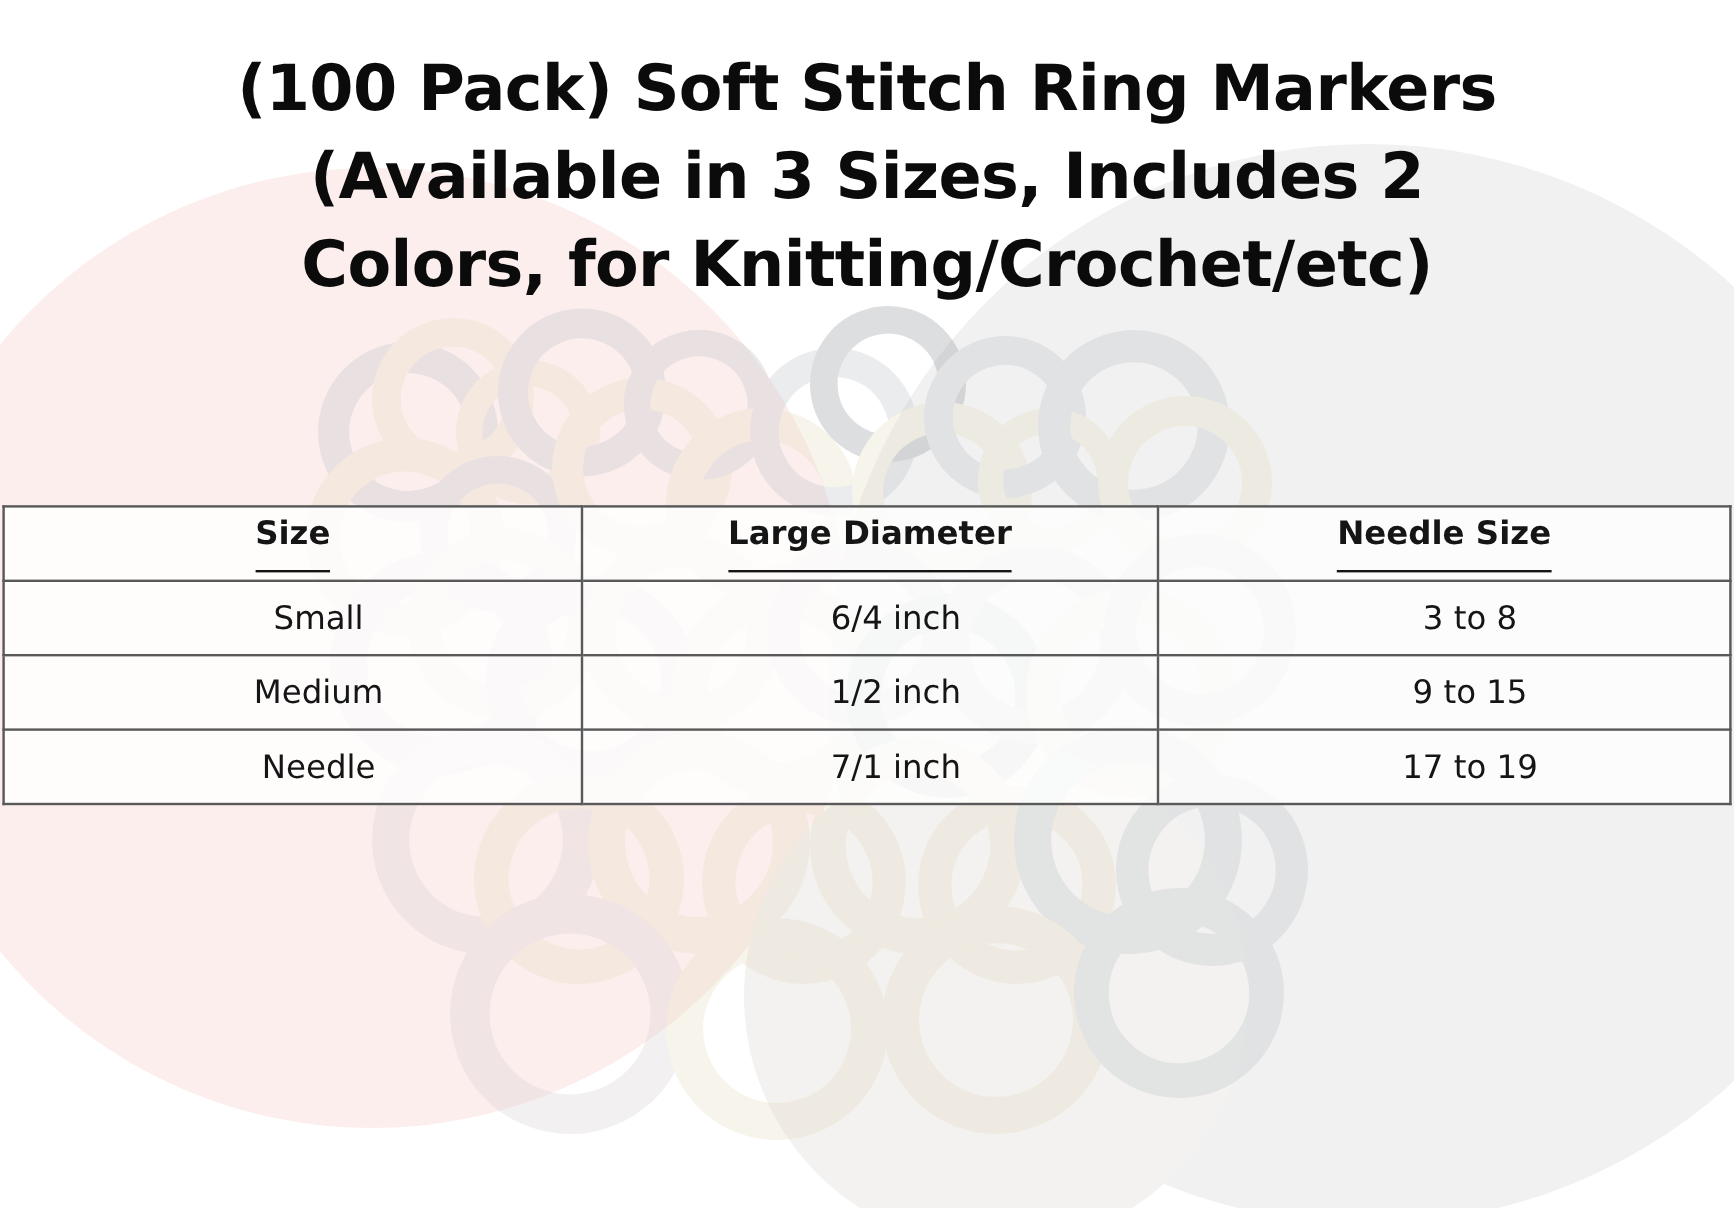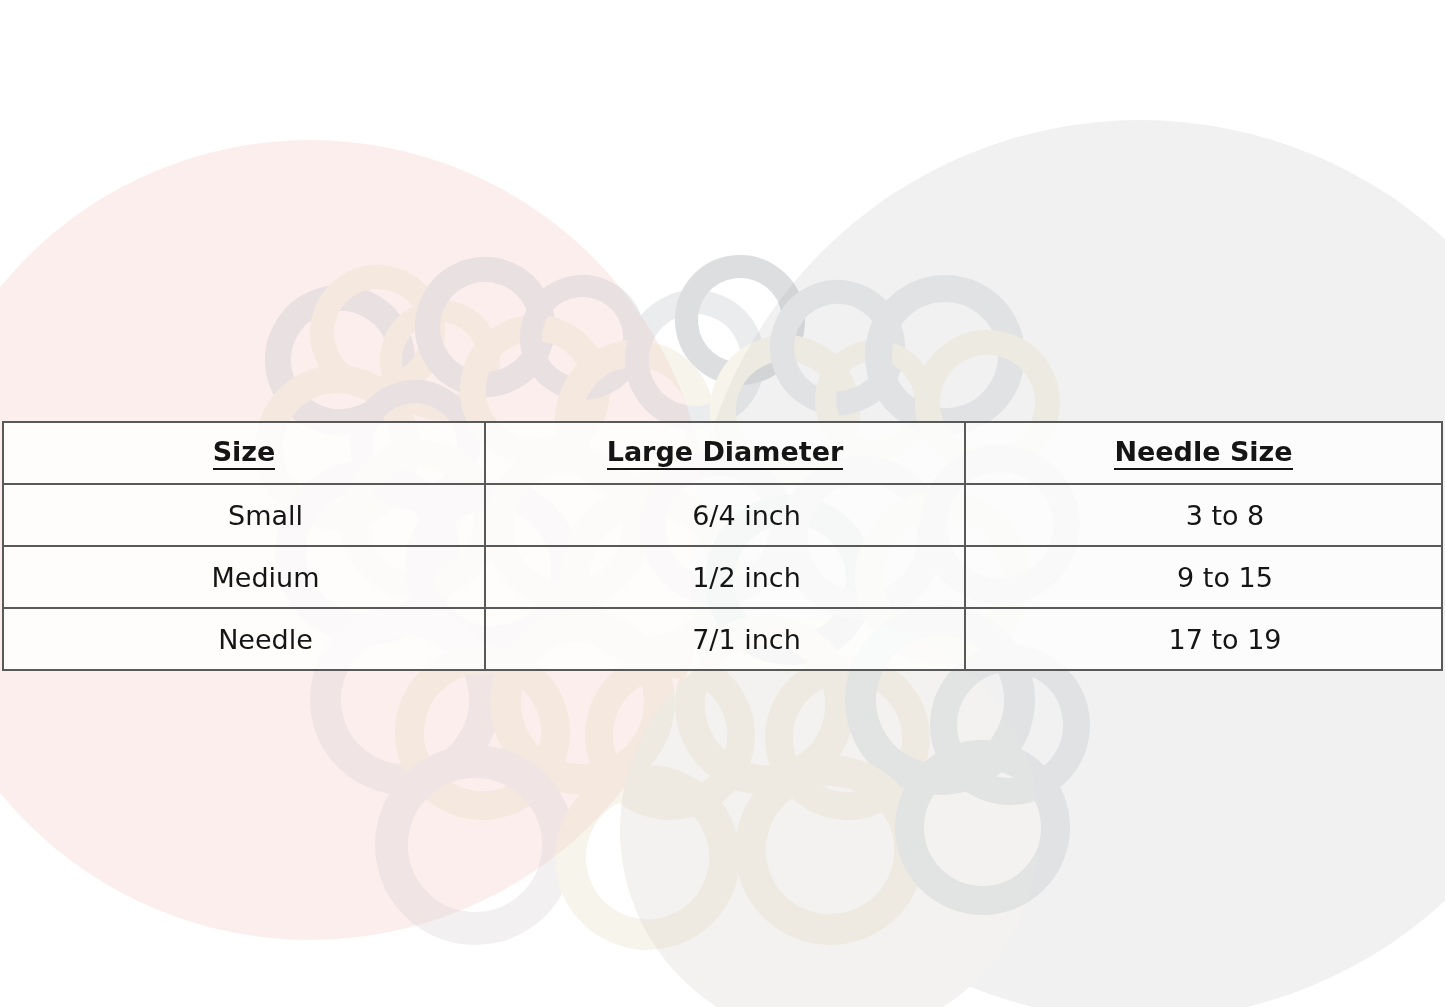--- a/index.html
+++ b/index.html
@@ -113,21 +113,21 @@
     background: rgba(255,255,255,0.80);
   }
   .size-table th {
     height: 58px;
     font-size: 27px;
     font-weight: bold;
   }
   .size-table th .hdr-text {
     display: inline-block;
     border-bottom: 2.5px solid #151515;
-    padding-bottom: 1px;
+    padding-bottom: 16px;
     line-height: 1.1;
   }
   .size-table td {
     height: 58px;
     font-size: 27px;
     font-weight: normal;
     padding-left: 44px;
   }
 </style>
 </head>
@@ -175,20 +175,25 @@
       <div class="ring" style="left:420px;top:370px;width:180px;height:180px;border-width:30px;border-color:#e8dca8;transform:rotate(-21deg);"></div>
       <div class="ring" style="left:510px;top:410px;width:165px;height:165px;border-width:28px;border-color:#e8dca8;transform:rotate(4deg);"></div>
       <div class="ring" style="left:590px;top:360px;width:190px;height:190px;border-width:31px;border-color:#b9c2ca;transform:rotate(19deg);"></div>
       <div class="ring" style="left:675px;top:400px;width:160px;height:160px;border-width:27px;border-color:#b9c2ca;transform:rotate(-11deg);"></div>
       <div class="ring" style="left:120px;top:500px;width:200px;height:200px;border-width:33px;border-color:#d9cdd0;transform:rotate(7deg);"></div>
       <div class="ring" style="left:300px;top:520px;width:185px;height:185px;border-width:31px;border-color:#e8dca8;transform:rotate(-15deg);"></div>
       <div class="ring" style="left:480px;top:510px;width:190px;height:190px;border-width:31px;border-color:#e8dca8;transform:rotate(11deg);"></div>
       <div class="ring" style="left:640px;top:495px;width:175px;height:175px;border-width:29px;border-color:#b9c2ca;transform:rotate(-5deg);"></div>
     </div>
 
+  <h1 class="title">
+    <span class="title-line">(100 Pack) Soft Stitch Ring Markers</span>
+    <span class="title-line">(Available in 3 Sizes, Includes 2</span>
+    <span class="title-line">Colors, for Knitting/Crochet/etc)</span>
+  </h1>
 
   <table class="size-table">
     <colgroup>
       <col class="c1">
         <col class="c2">
         <col class="c3">
     </colgroup>
     <thead>
       <tr>
         <th>

